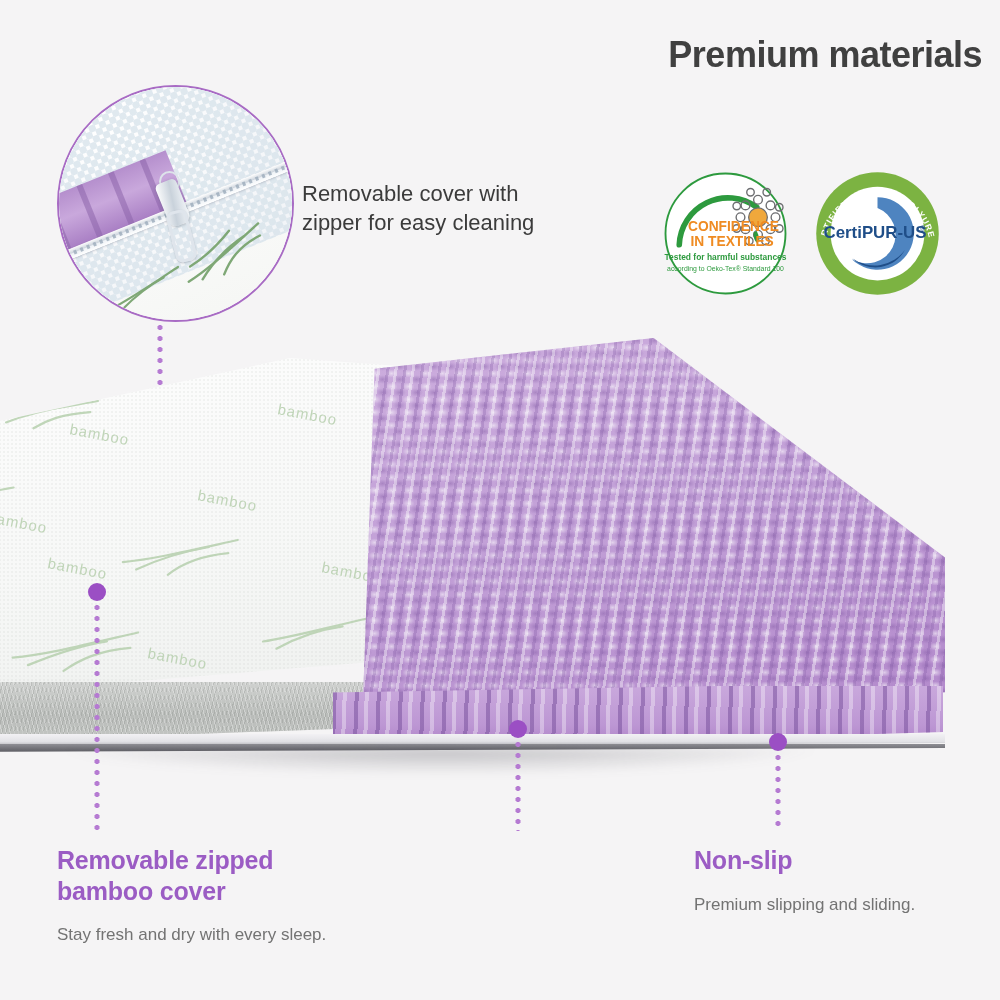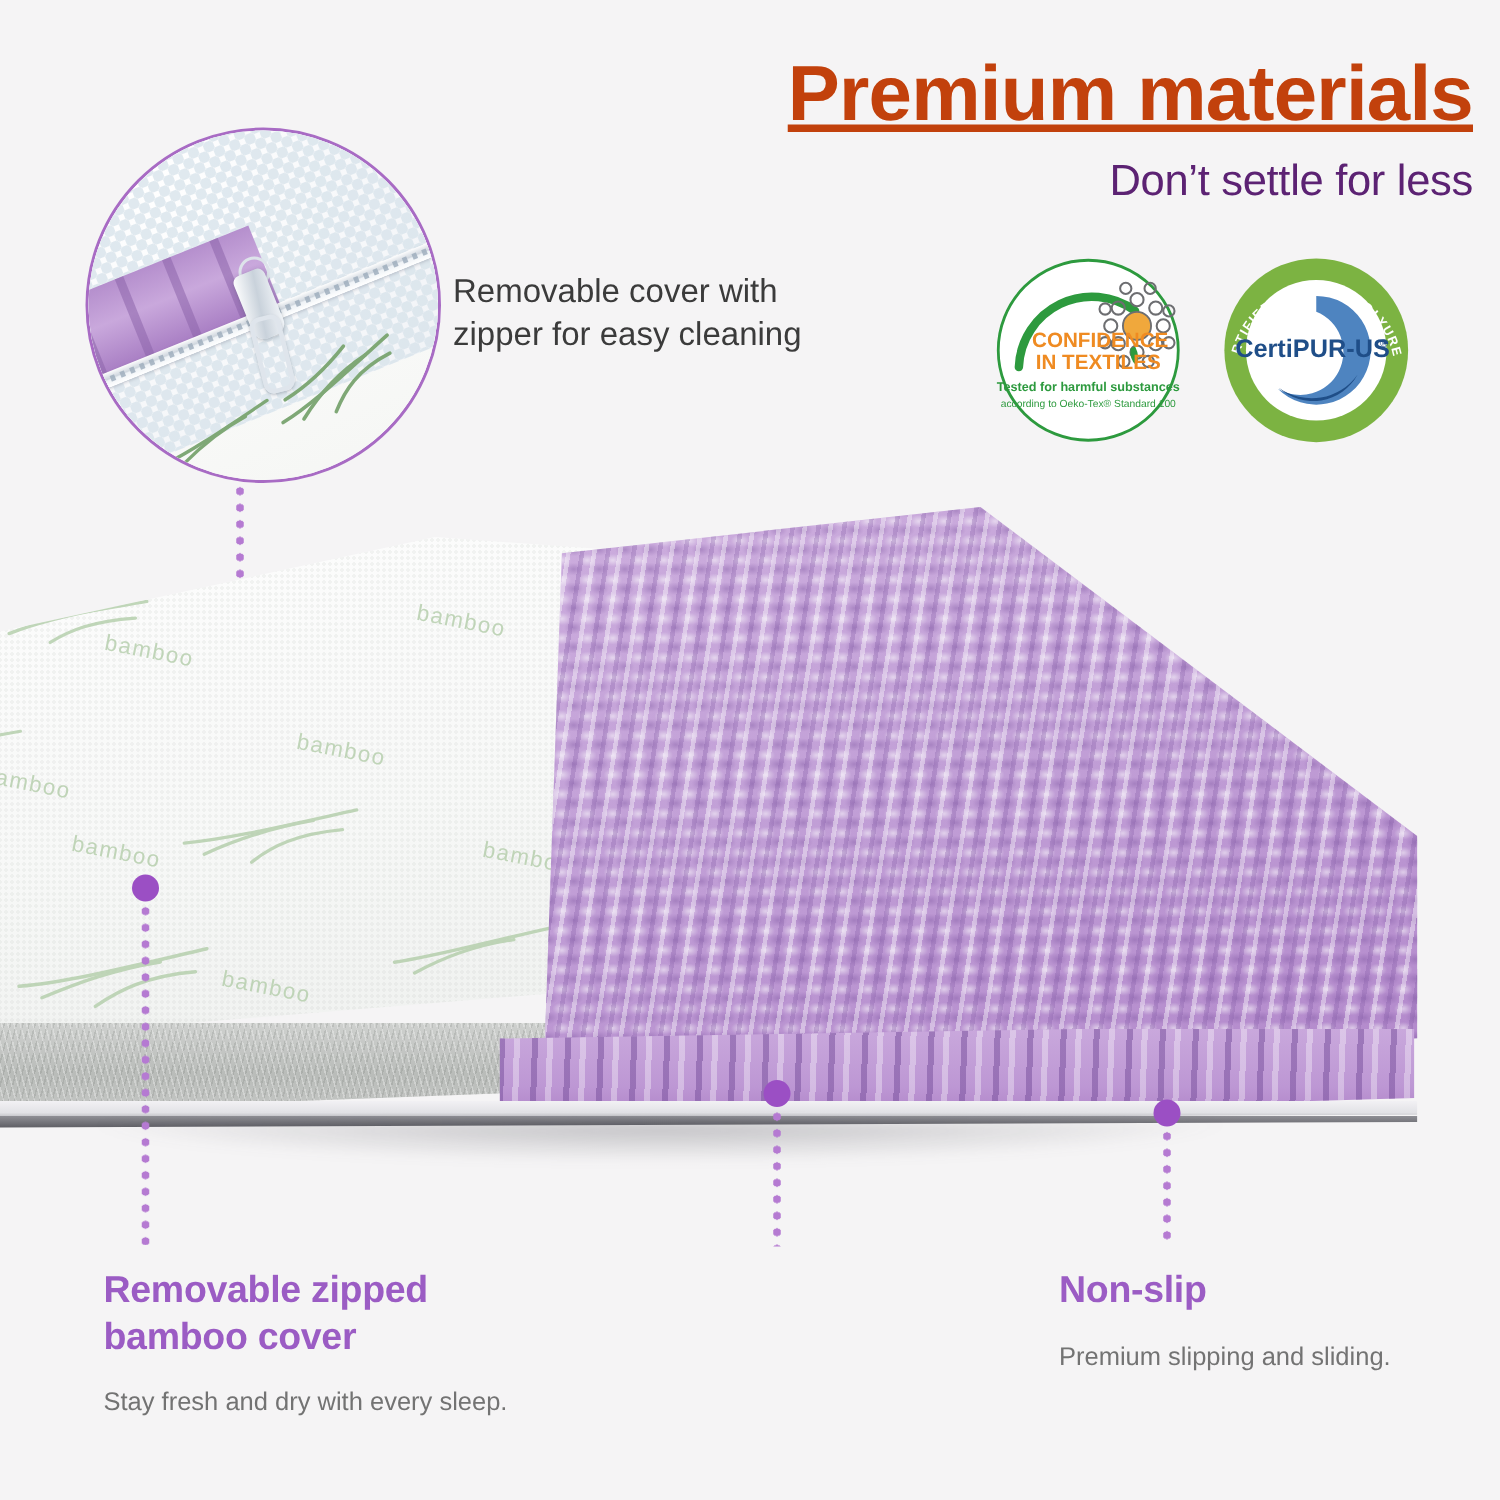--- a/index.html
+++ b/index.html
@@ -20,27 +20,26 @@
 
   
   #headline {
     position: absolute;
     right: 18px;
     top: 36px;
     width: 620px;
     text-align: right;
   }
   #headline .title {
-    font-size: 52px;
+    font-size: 36px;
     font-weight: bold;
-    color: #c2410c;
+    color: #404040;
     letter-spacing: -0.5px;
     line-height: 1.05;
     white-space: nowrap;
-    text-decoration: underline;
   }
   #headline .subtitle {
     margin-top: 14px;
     font-size: 29px;
     color: #5c2273;
     letter-spacing: -0.2px;
     white-space: nowrap;
   }
 
   
@@ -328,21 +327,20 @@
     transform: translateX(-50%);
     background-image: radial-gradient(circle, #b57ad2 42%, rgba(0,0,0,0) 46%);
     background-size: 5px 11px;
     background-repeat: repeat-y;
   }
 
   
   .feature {
     position: absolute;
     top: 845px;
-    margin-left: 12px;
   }
   .feature .ftitle {
     font-size: 25px;
     font-weight: bold;
     color: #9b5cc4;
     line-height: 1.22;
     letter-spacing: -0.2px;
   }
   .feature .fdesc {
     margin-top: 18px;
@@ -354,21 +352,20 @@
   #feature-2 { left: 394px; width: 320px; }
   #feature-3 { left: 694px; width: 265px; }
 </style>
 </head>
 <body>
 
 <div id="stage">
 
   <div id="headline">
     <div class="title">Premium materials</div>
-    <div class="subtitle">Don’t settle for less</div>
   </div>
 
   <div id="badges">
 
     <div class="badge" id="badge-oekotex">
       <svg viewBox="0 0 200 200" xmlns="http://www.w3.org/2000/svg">
         <circle cx="100" cy="100" r="96" fill="#ffffff" stroke="#2d9a3e" stroke-width="3"></circle>
         <path d="M26 118 A78 78 0 0 1 150 58" fill="none" stroke="#2d9a3e" stroke-width="9" stroke-linecap="round"></path>
         <g stroke="#6d6e71" stroke-width="2.2" fill="none">
           <circle cx="152" cy="74" r="15" fill="#f0a83c" stroke="#6d6e71" stroke-width="2"></circle>

